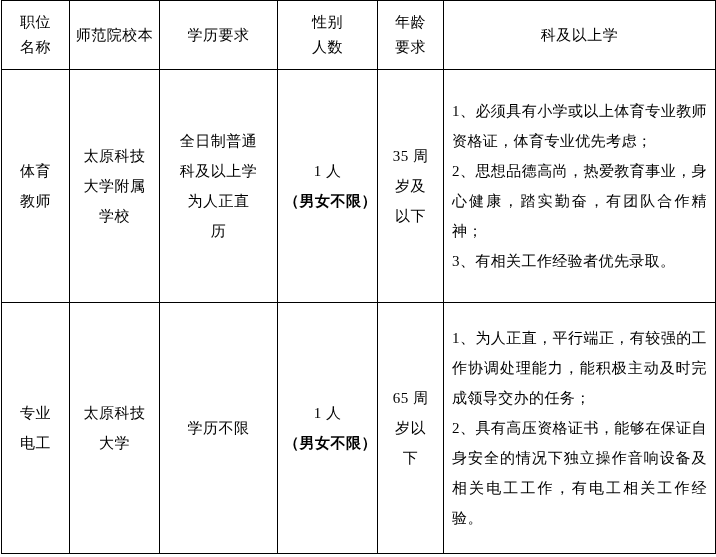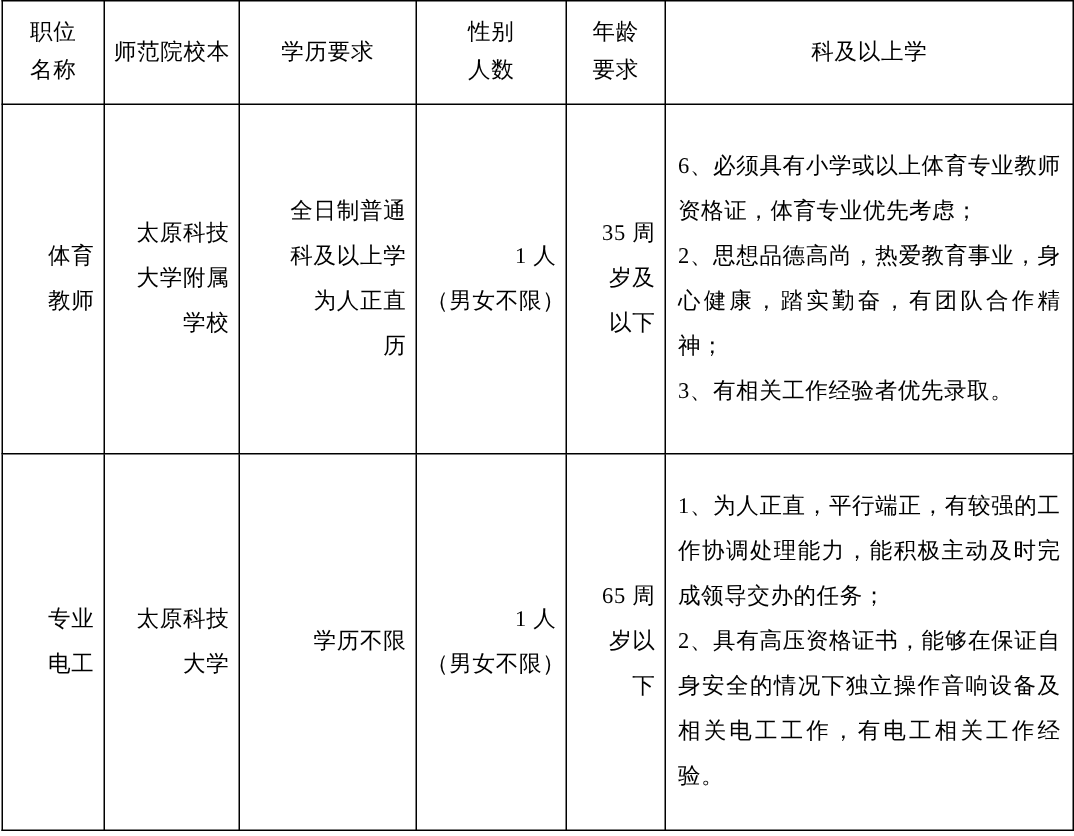--- a/index.html
+++ b/index.html
@@ -48,21 +48,21 @@
     text-align: center;
   }
   thead .hdr {
     display: block;
     text-align: center;
     line-height: 25px;
     font-size: 15px;
     letter-spacing: 0.5px;
   }
   tbody td {
-    text-align: right;
+    text-align: center;
   }
   tbody .cellmid {
     display: block;
     padding: 0 6px;
     line-height: 30px;
     letter-spacing: 0.5px;
     font-size: 15px;
   }
   td.reqs {
     text-align: left;
@@ -74,21 +74,21 @@
   td.reqs p {
     margin: 0;
     line-height: 30px;
     font-size: 15px;
     letter-spacing: 0.4px;
     text-align: justify;
     text-justify: inter-ideograph;
   }
   .row1 td { height: 232px; }
   .row2 td { height: 250px; }
-  .nowrapcell { white-space: nowrap; }
+  .nowrapcell { white-space: nowrap; font-weight: bold; }
 </style>
 </head>
 <body>
 
 <div class="sheet">
   <table class="job-table">
     <colgroup>
       <col class="c1">
         <col class="c2">
         <col class="c3">
@@ -143,21 +143,21 @@
           <span class="cellmid">1 人</span>
           <span class="cellmid nowrapcell">（男女不限）</span>
         </td>
         <td>
           <span class="cellmid">35 周</span>
           <span class="cellmid">岁及</span>
           <span class="cellmid">以下</span>
         </td>
         <td class="reqs">
           <div class="reqwrap">
-            <p>6、必须具有小学或以上体育专业教师资格证，体育专业优先考虑；</p>
+            <p>1、必须具有小学或以上体育专业教师资格证，体育专业优先考虑；</p>
             <p>2、思想品德高尚，热爱教育事业，身心健康，踏实勤奋，有团队合作精神；</p>
             <p>3、有相关工作经验者优先录取。</p>
           </div>
         </td>
       </tr>
 
       <tr class="row2">
         <td>
           <span class="cellmid">专业</span>
           <span class="cellmid">电工</span>

